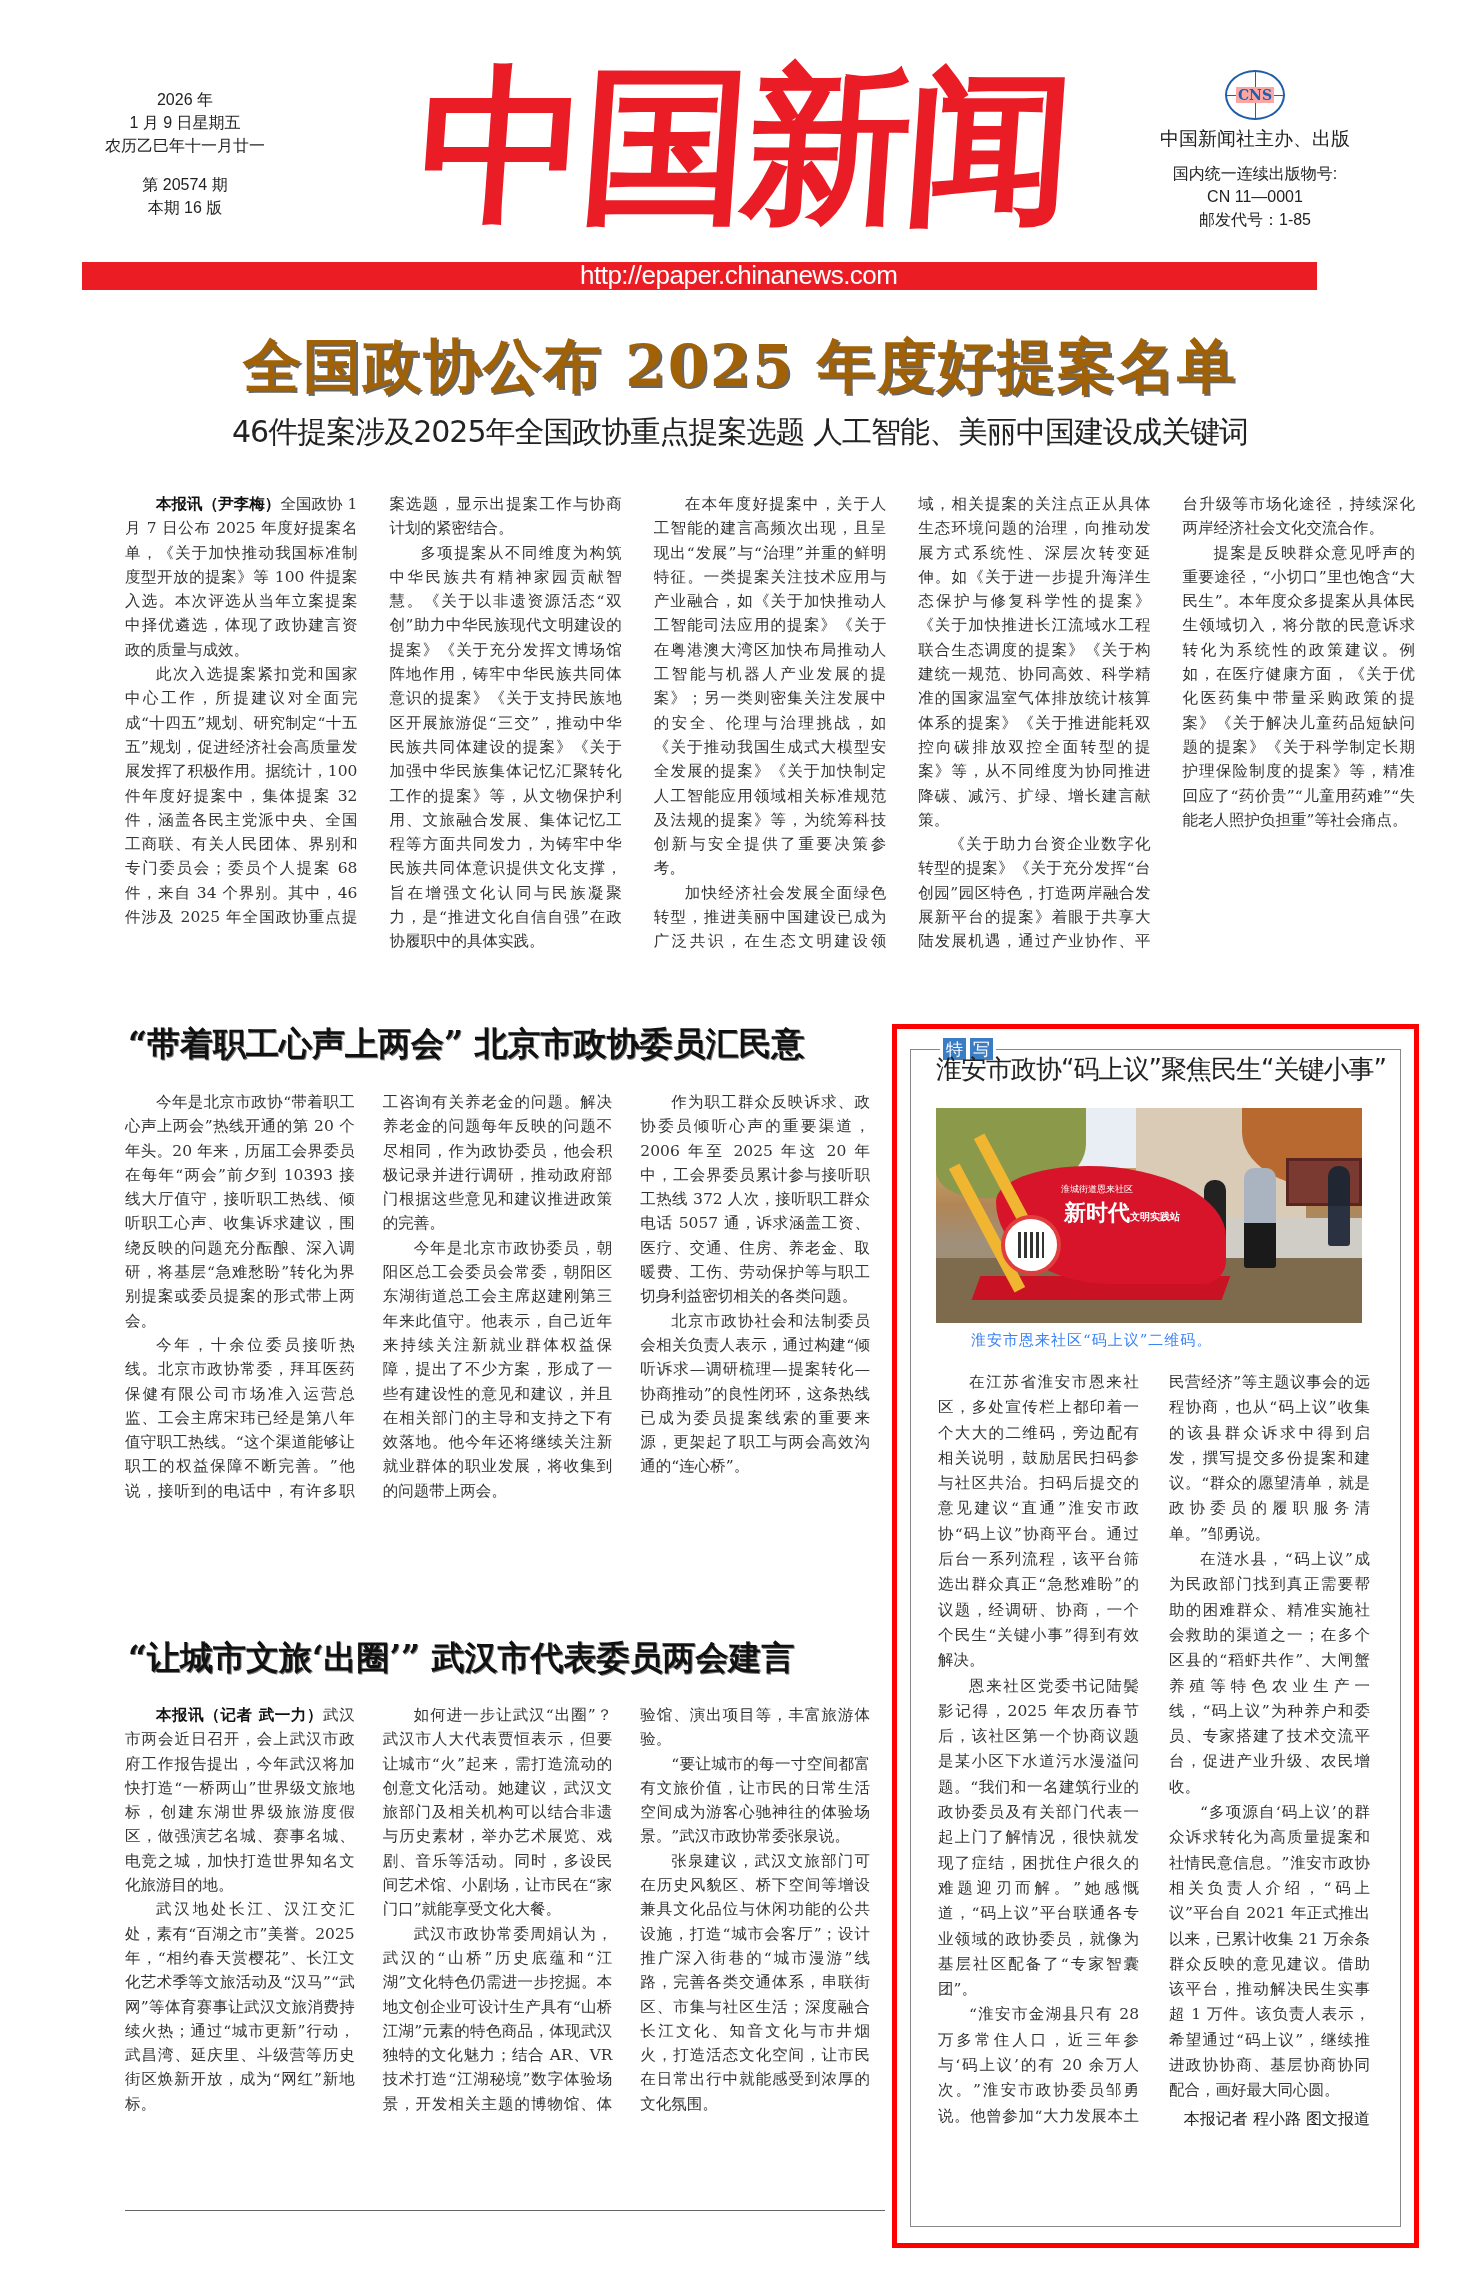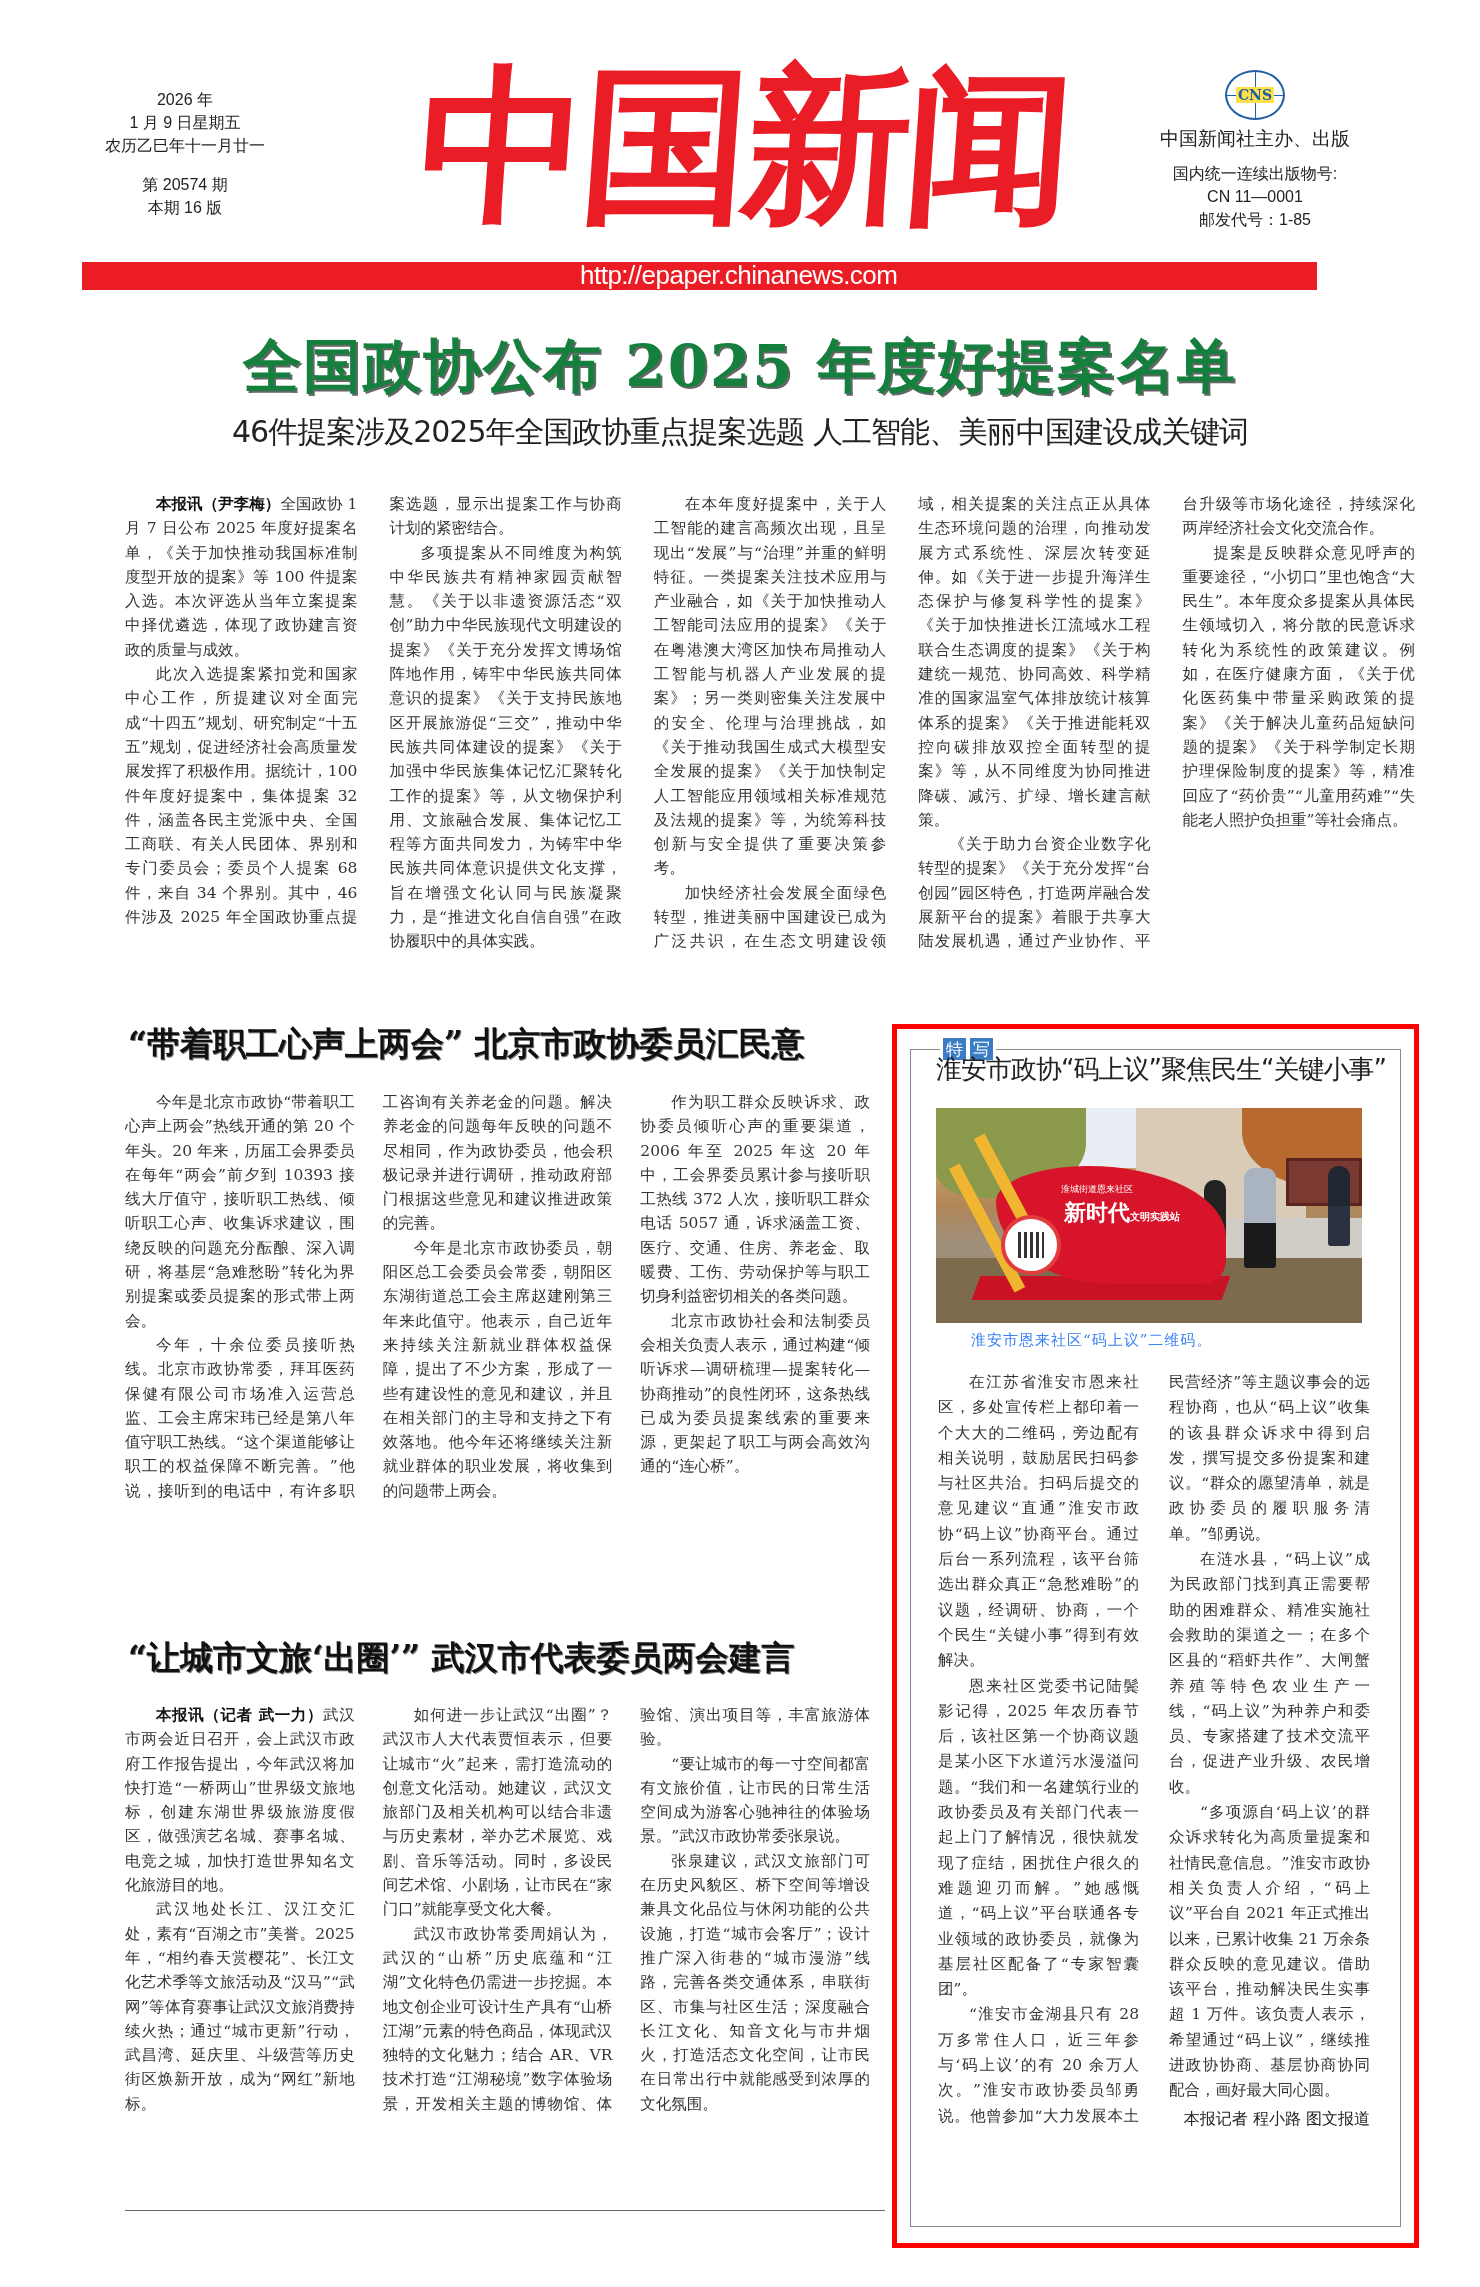--- a/index.html
+++ b/index.html
@@ -13,30 +13,30 @@
   .datebox .gap { height: 16px; }
   .logo { left: 420px; top: 40px; width: 620px; height: 210px; display: flex; align-items: center; justify-content: space-between; }
   .logo span { font-family: "DejaVu Serif", serif; font-weight: bold; font-size: 168px; color: #ea1d27;
                line-height: 1; letter-spacing: -6px; transform: skewX(-4deg); display: inline-block; }
   .pubinfo { left: 1120px; top: 70px; width: 270px; text-align: center;
              font-family: "Liberation Sans", "DejaVu Sans", sans-serif; color: #222; }
   .cns { width: 56px; height: 46px; margin: 0 auto 6px; border-radius: 50%; border: 2px solid #1f5ea8; position: relative;
          display:flex; align-items:center; justify-content:center; color:#1f5ea8; font-family:"DejaVu Serif", serif; font-weight:bold; font-size:14px; overflow:hidden; }
   .cns:before { content:""; position:absolute; left:-2px; right:-2px; top:50%; border-top:1px solid #1f5ea8; }
   .cns:after  { content:""; position:absolute; top:-2px; bottom:-2px; left:50%; border-left:1px solid #1f5ea8; }
-  .cns b { background:#fde047; padding:0 2px; position:relative; z-index:1; }
+  .cns b { background:#fca5a5; padding:0 2px; position:relative; z-index:1; }
   .pubinfo .org { font-size: 19px; margin-bottom: 10px; }
   .pubinfo .line { font-size: 16px; line-height: 23px; }
   .redbar { left: 82px; top: 262px; width: 1235px; height: 28px; background: #ec1c24; }
   .redbar .url { position: absolute; left: 498px; top: -2px; color: #fff;
                  font-family: "Liberation Sans", "DejaVu Sans", sans-serif; font-size: 26px; letter-spacing: -0.5px; }
 
   
   .main-head { left: 0; width: 1480px; top: 328px; text-align: center;
-               font-family: "DejaVu Serif", serif; font-weight: bold; font-size: 58px; color: #15803d; letter-spacing: 2px;
+               font-family: "DejaVu Serif", serif; font-weight: bold; font-size: 58px; color: #a16207; letter-spacing: 2px;
                text-shadow: 2px 2px 0 #666; }
   .sub-head { left: 0; width: 1480px; top: 412px; text-align: center;
               font-family: "DejaVu Sans", sans-serif; font-size: 30px; color: #222; letter-spacing: -1px; }
 
   
   .col { font-size: 15.5px; line-height: 24.3px; color: #333; text-align: justify; }
   .col p { margin: 0; text-indent: 2em; }
   .col .lead { font-family: "DejaVu Sans", sans-serif; font-weight: bold; color: #111; }
 
   .art1 { left: 125px; top: 492px; width: 1290px; height: 500px; column-count: 5; column-gap: 32px; }

